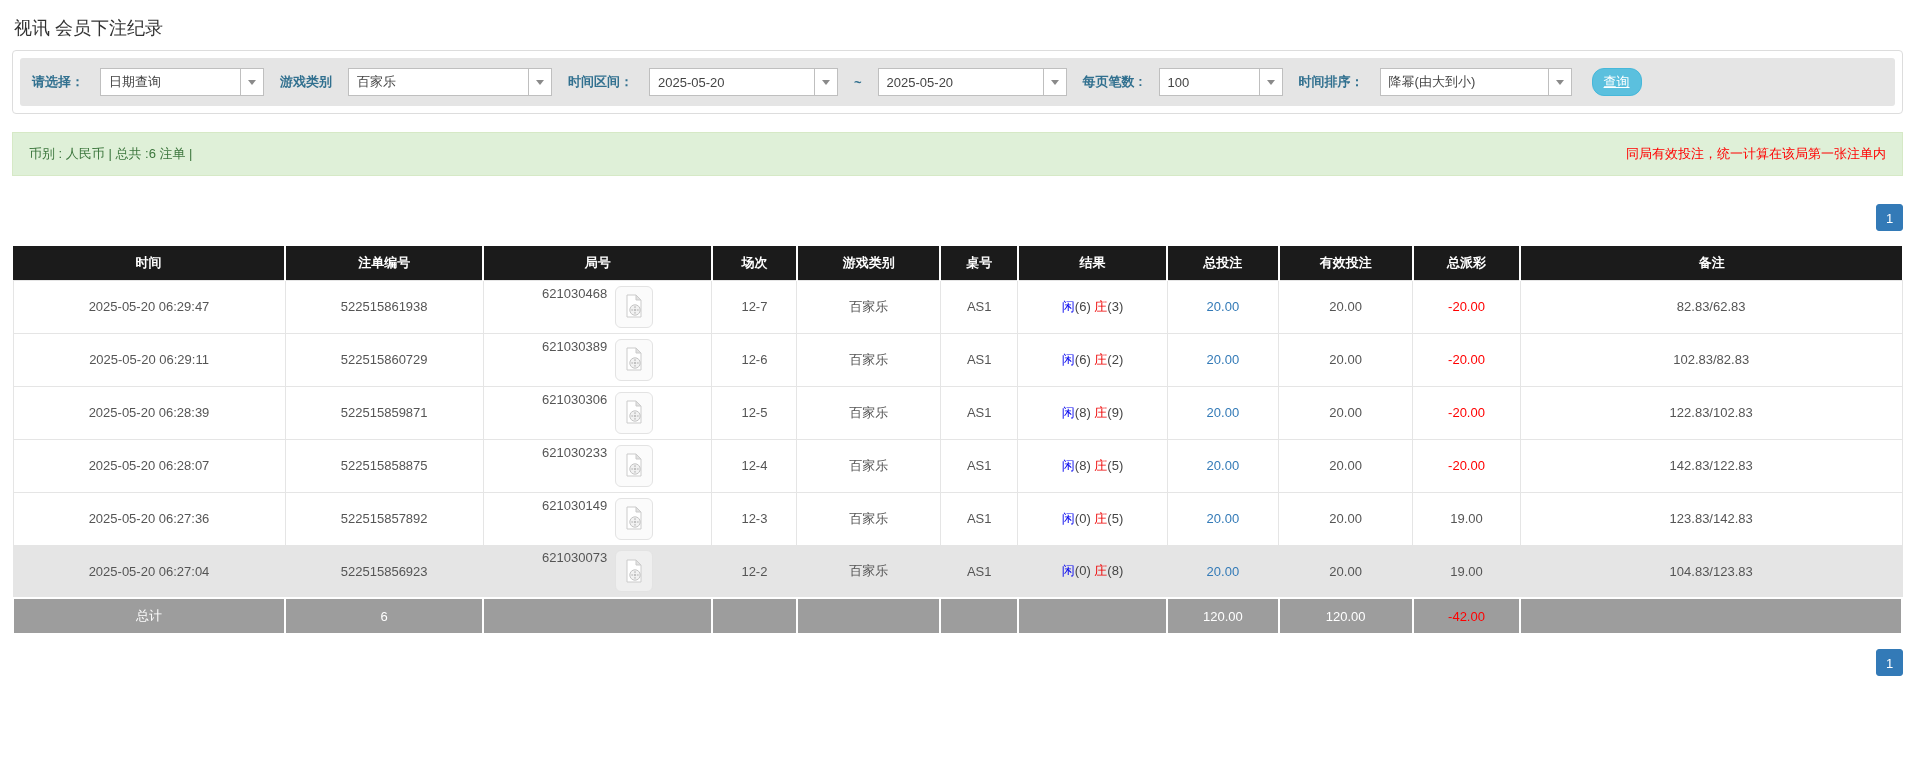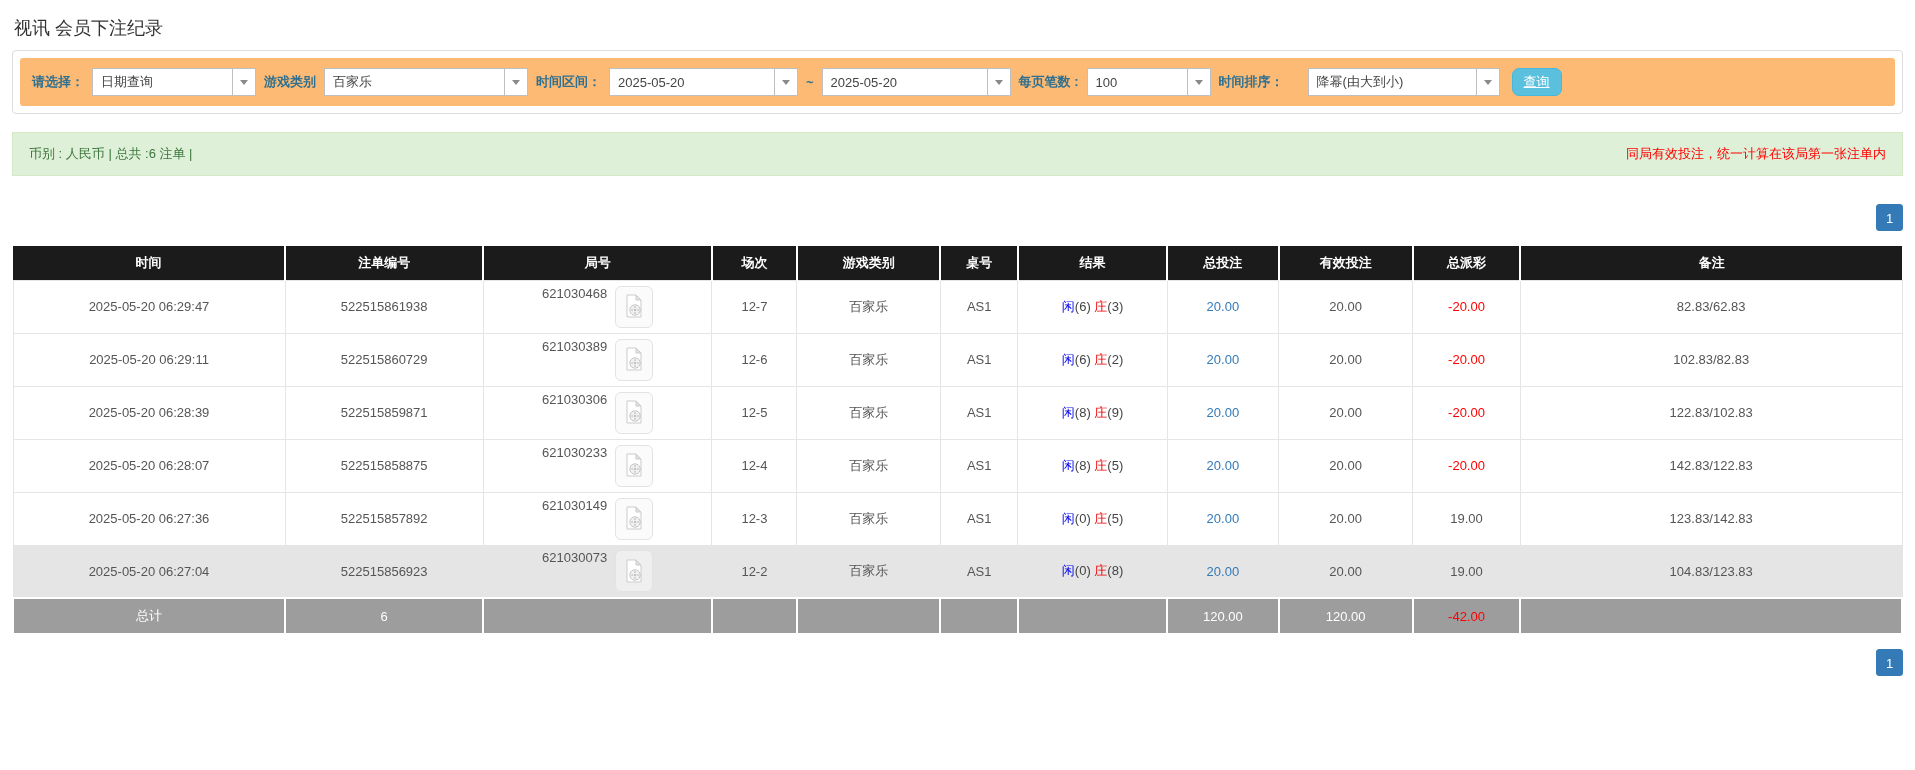--- a/index.html
+++ b/index.html
@@ -4,32 +4,32 @@
 <style>
   * { margin:0; padding:0; box-sizing:border-box; }
   html,body { width:1915px; height:770px; background:#fff;
     font-family:"Liberation Sans","DejaVu Sans",sans-serif; color:#333; }
   .container { padding:0 12px; }
 
   .page-title { font-size:18px; font-weight:500; color:#333; padding:16px 2px 10px 2px; }
 
   
   .filter-panel { border:1px solid #ddd; border-radius:4px; padding:7px; background:#fff; }
-  .filter-bar { background:#fdba74; border-radius:3px; padding:10px 12px; display:flex; align-items:center; gap:8px; }
+  .filter-bar { background:#e5e5e5; border-radius:3px; padding:10px 12px; display:flex; align-items:center; gap:16px; }
   .f-label { font-size:13px; font-weight:bold; color:#31708f; white-space:nowrap; }
   .combo { display:inline-flex; align-items:flex-start; height:28px; }
   .combo input { border:1px solid #bfbfbf; border-right:none; background:#fff; color:#444;
     font-size:13px; padding:0 8px; height:28px; font-family:inherit; }
   .combo .arrow-btn { width:24px; height:28px; border:1px solid #bfbfbf; background:#fff;
     display:flex; align-items:center; justify-content:center; cursor:pointer; }
   .tri-down { width:0; height:0; border-left:4px solid transparent; border-right:4px solid transparent;
     border-top:5px solid #8a8a8a; }
   .tilde { font-size:13px; color:#31708f; font-weight:bold; }
   .search-btn { height:28px; padding:0 11px; margin-left:4px; background:#5bc0de; border:1px solid #46b8da;
-    border-radius:7px; color:#fff; font-size:13px; cursor:pointer; font-family:inherit;text-decoration:underline; }
+    border-radius:12px; color:#fff; font-size:13px; cursor:pointer; font-family:inherit;text-decoration:underline; }
 
   
   .summary-bar { margin-top:18px; background:#dff0d8; border:1px solid #d6e9c6; border-radius:0;
     height:44px; display:flex; align-items:center; justify-content:space-between; padding:0 16px; }
   .summary-left { color:#3c763d; font-size:13px; }
   .summary-right { color:#f00; font-size:13px; }
 
   
   .pager { text-align:right; }
   .pager.top { margin:28px 0 15px 0; }
@@ -98,21 +98,21 @@
       <span class="f-label">每页笔数 :</span>
       <span class="combo">
         <input style="width: 100px;" value="100">
         <span class="arrow-btn">
             <span class="tri-down"></span>
           </span>
       </span>
 
       <span class="f-label">时间排序：</span>
       <span class="combo">
-        <input style="width: 168px; margin-left: 16px;" value="降幂(由大到小)">
+        <input style="width: 168px;" value="降幂(由大到小)">
         <span class="arrow-btn">
             <span class="tri-down"></span>
           </span>
       </span>
 
       <button class="search-btn">查询</button>
     </div>
   </div>
 
   <div class="summary-bar">

